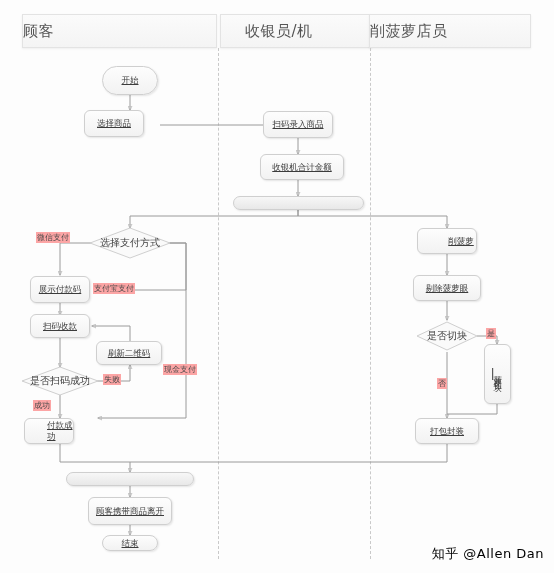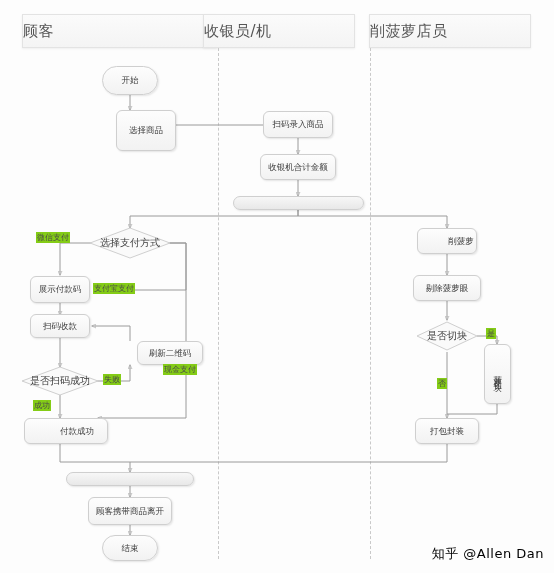--- a/index.html
+++ b/index.html
@@ -27,20 +27,21 @@
 
   
   .node{
     position:absolute;box-sizing:border-box;
     background:linear-gradient(180deg,#fdfdfd 0%,#f2f2f2 100%);
     border:1px solid #cfcfcf;
     border-radius:6px;
     display:flex;align-items:center;justify-content:center;
     font-size:8.5px;color:#3c3c3c;line-height:1.25;
     box-shadow:1px 1px 2px rgba(0,0,0,.10);
+    text-decoration:underline;
   }
   .node.terminator{border-radius:24px;}
   .node.vertical{
     writing-mode:vertical-rl;text-orientation:upright;
     letter-spacing:3px;line-height:1.1;
   }
   .syncbar{
     position:absolute;box-sizing:border-box;height:14px;
     background:linear-gradient(180deg,#f7f7f7 0%,#e8e8e8 100%);
     border:1px solid #cfcfcf;border-radius:9px;
@@ -56,39 +57,39 @@
     font-size:10px;color:#3c3c3c;white-space:nowrap;
   }
 
   
   .edges{position:absolute;left:0;top:0;width:554px;height:573px;}
   .edges path,.edges line{
     fill:none;stroke:#9a9a9a;stroke-width:1;
   }
   .edge-label{
     position:absolute;font-size:8px;color:#4a4a4a;
-    background:#84cc16;padding:0 1px;white-space:nowrap;
+    background:#fca5a5;padding:0 1px;white-space:nowrap;
   }
 
   
   .watermark{
     position:absolute;right:10px;bottom:10px;
     font-size:13px;color:#000000;letter-spacing:.5px;
     user-select:none;
   }
 </style>
 </head>
 <body>
 
 <div id="canvas">
 
   <div class="lane-header" style="left:22px;width:195px;">
     <span>顾客</span>
   </div>
-  <div class="lane-header" style="left:203px;width:152px;">
+  <div class="lane-header" style="left:220px;width:152px;padding-left:24px;">
     <span>收银员/机</span>
   </div>
   <div class="lane-header" style="left:369px;width:162px;">
     <span>削菠萝店员</span>
   </div>
 
   <div class="lane-divider" style="left:218px;"></div>
   <div class="lane-divider" style="left:370px;"></div>
 
   <svg class="edges">
@@ -142,61 +143,61 @@
 
     <line x1="130" y1="486" x2="130" y2="497" marker-end="url(#arrow)"></line>
 
     <line x1="130" y1="525" x2="130" y2="535" marker-end="url(#arrow)"></line>
   </svg>
 
   <div class="node terminator" style="left:102px;top:66px;width:56px;height:29px;">
     <span>开始</span>
   </div>
 
-  <div class="node" style="left:116px;top:110px;width:60px;height:41px;">
+  <div class="node" style="left:84px;top:110px;width:60px;height:27px;">
     <span>选择商品</span>
   </div>
 
   <div class="node" style="left:263px;top:111px;width:70px;height:27px;">
     <span>扫码录入商品</span>
   </div>
 
-  <div class="node" style="left:260px;top:154px;width:76px;height:26px;">
+  <div class="node" style="left:260px;top:154px;width:84px;height:26px;">
     <span>收银机合计金额</span>
   </div>
 
   <div class="syncbar" style="left:233px;top:196px;width:131px;"></div>
 
   <div class="diamond" style="left:90px;top:228px;width:80px;height:30px;">
     <svg width="80" height="30" viewBox="0 0 80 30">
       <polygon points="40,0 80,15 40,30 0,15" fill="#fafafa" stroke="#cfcfcf" stroke-width="1"></polygon>
     </svg>
     <div class="dlabel">选择支付方式</div>
   </div>
 
   <div class="node" style="left:30px;top:276px;width:60px;height:27px;">
     <span>展示付款码</span>
   </div>
 
   <div class="node" style="left:30px;top:314px;width:60px;height:24px;">
     <span>扫码收款</span>
   </div>
 
-  <div class="node" style="left:96px;top:341px;width:66px;height:24px;margin-left:41px;">
+  <div class="node" style="left:96px;top:341px;width:66px;height:24px;">
     <span>刷新二维码</span>
   </div>
 
   <div class="diamond" style="left:22px;top:367px;width:76px;height:28px;">
     <svg width="76" height="28" viewBox="0 0 76 28">
       <polygon points="38,0 76,14 38,28 0,14" fill="#fafafa" stroke="#cfcfcf" stroke-width="1"></polygon>
     </svg>
     <div class="dlabel">是否扫码成功</div>
   </div>
 
-  <div class="node" style="left:24px;top:418px;width:84px;height:26px;padding-left:22px;">
+  <div class="node" style="left:24px;top:418px;width:50px;height:26px;padding-left:22px;">
     <span>付款成功</span>
   </div>
 
   <div class="node" style="left:417px;top:228px;width:60px;height:26px;padding-left:28px;">
     <span>削菠萝</span>
   </div>
 
   <div class="node" style="left:413px;top:275px;width:68px;height:26px;">
     <span>剔除菠萝眼</span>
   </div>
@@ -215,21 +216,21 @@
   <div class="node" style="left:415px;top:418px;width:64px;height:26px;">
     <span>打包封装</span>
   </div>
 
   <div class="syncbar" style="left:66px;top:472px;width:128px;"></div>
 
   <div class="node" style="left:88px;top:497px;width:84px;height:28px;">
     <span>顾客携带商品离开</span>
   </div>
 
-  <div class="node terminator" style="left:102px;top:535px;width:56px;height:26px;">
+  <div class="node terminator" style="left:102px;top:535px;width:56px;height:16px;">
     <span>结束</span>
   </div>
 
   <div class="edge-label" style="left:36px;top:232px;">微信支付</div>
   <div class="edge-label" style="left:93px;top:283px;">支付宝支付</div>
   <div class="edge-label" style="left:163px;top:364px;">现金支付</div>
   <div class="edge-label" style="left:103px;top:374px;">失败</div>
   <div class="edge-label" style="left:33px;top:400px;">成功</div>
   <div class="edge-label" style="left:486px;top:328px;">是</div>
   <div class="edge-label" style="left:437px;top:378px;">否</div>

